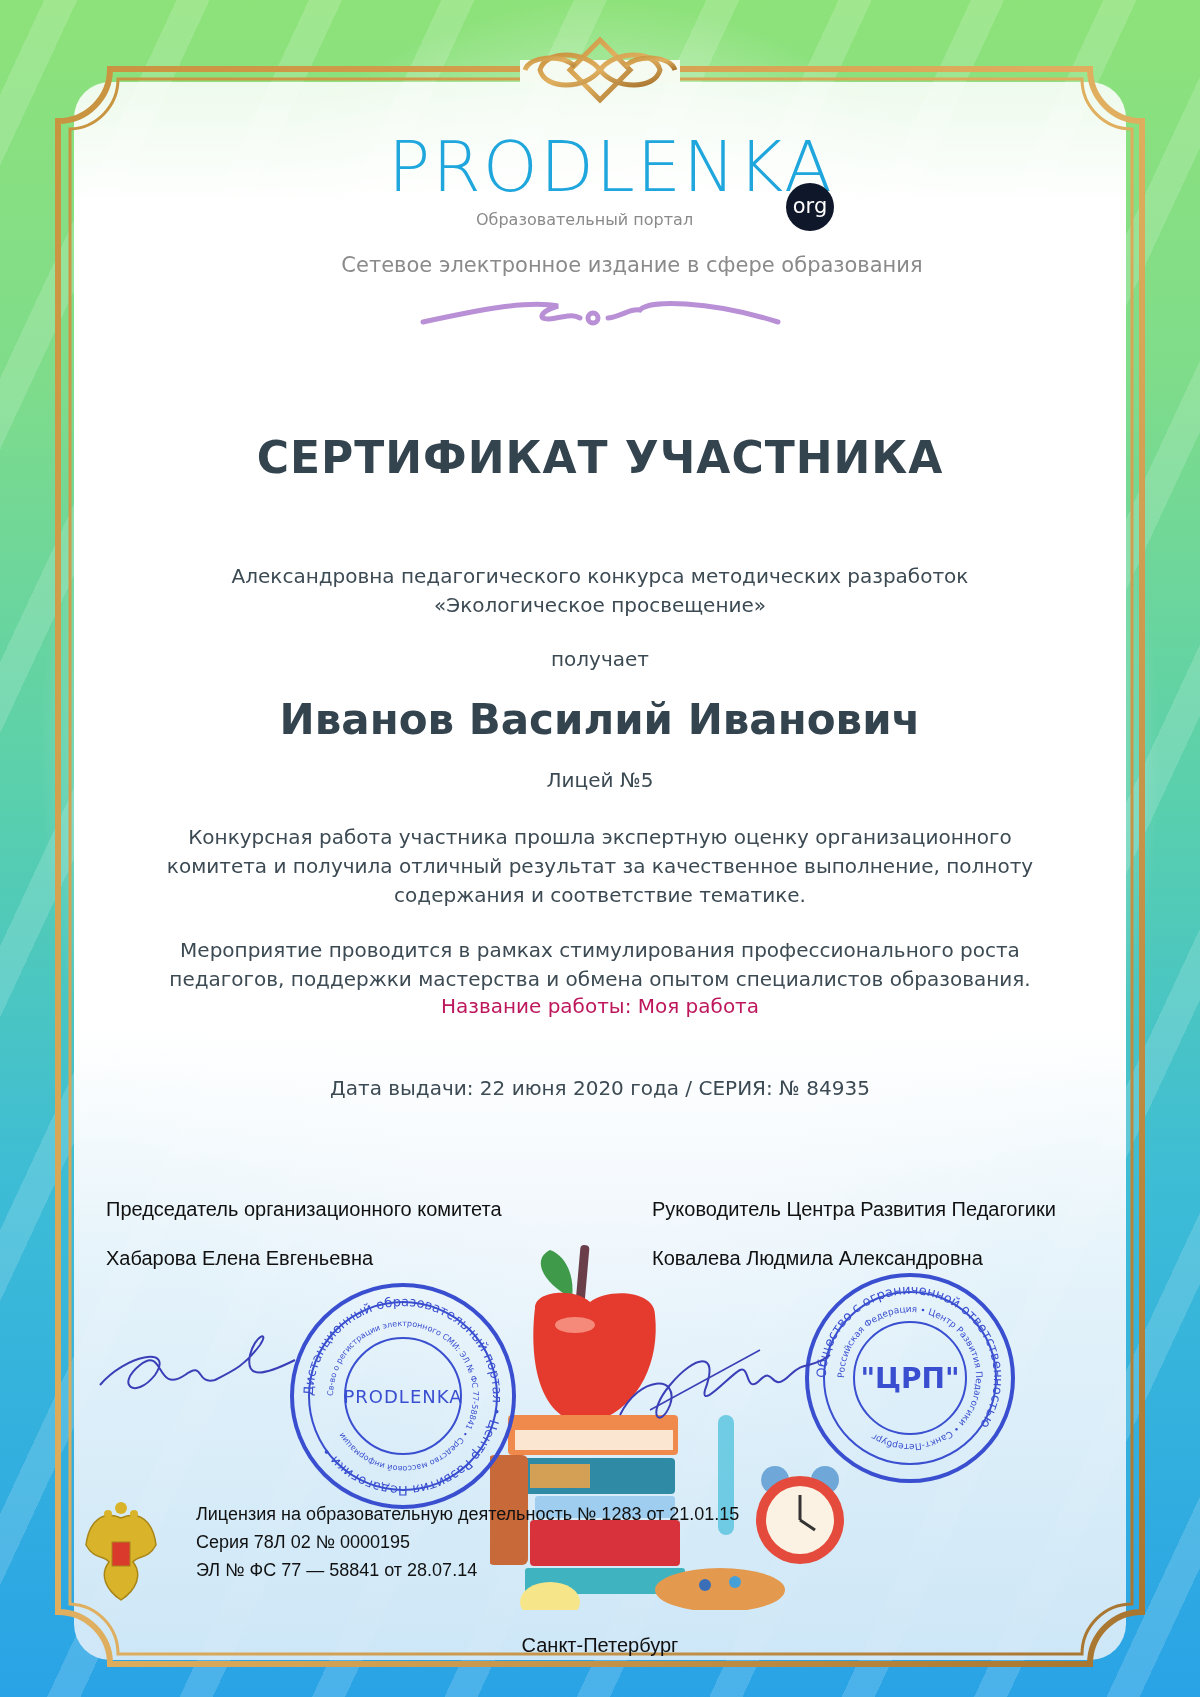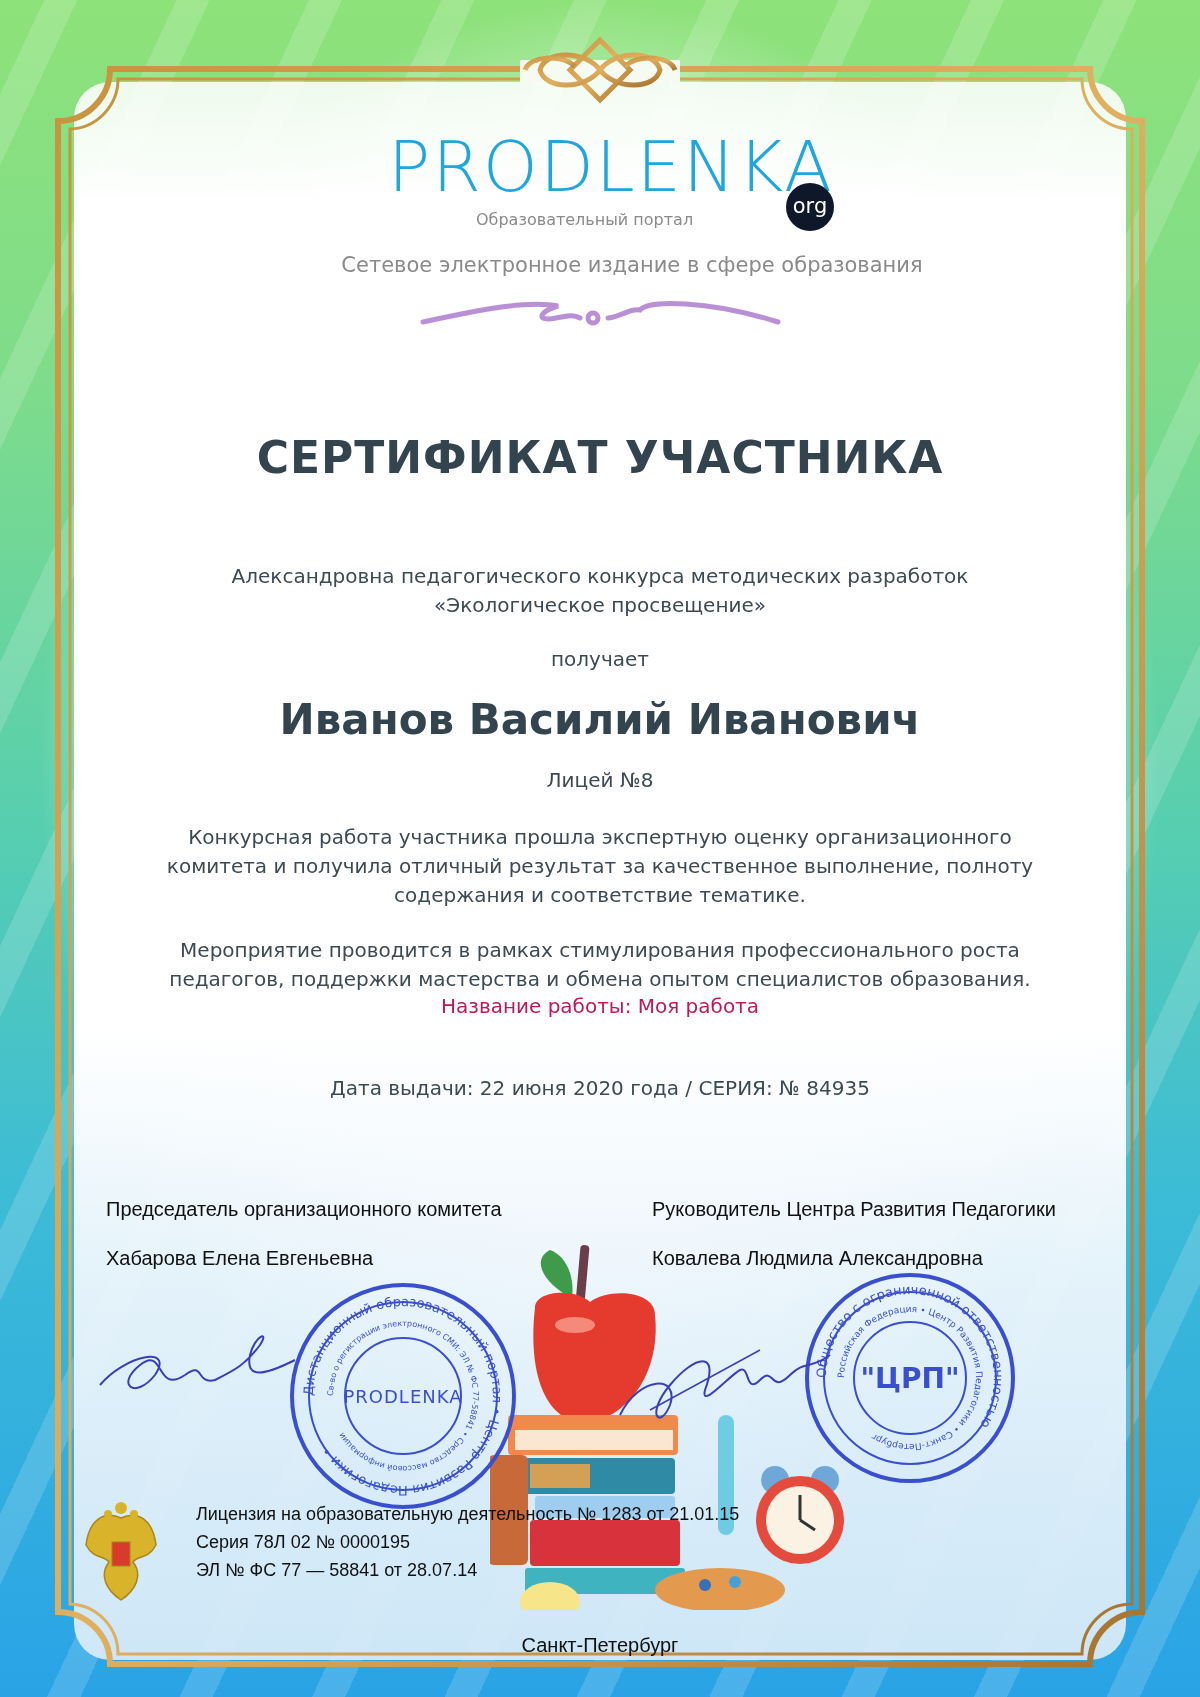--- a/index.html
+++ b/index.html
@@ -82,21 +82,21 @@
   <path d="M5 30 C60 18, 110 8, 140 14 C120 20, 118 30, 138 26 C150 24, 155 22, 162 26 M170 26 a5 5 0 1 0 10 0 a5 5 0 1 0 -10 0 M190 26 C205 24, 212 16, 222 18 C230 8, 290 8, 360 30" fill="none" stroke="#b98fd6" stroke-width="5" stroke-linecap="round"></path>
 </svg>
 
 <div class="center title">СЕРТИФИКАТ УЧАСТНИКА</div>
 <div class="center contest">
   <div>Александровна педагогического конкурса методических разработок</div>
   <div>«Экологическое просвещение»</div>
 </div>
 <div class="center receives">получает</div>
 <div class="center name">Иванов Василий Иванович</div>
-<div class="center school">Лицей №8</div>
+<div class="center school">Лицей №5</div>
 <div class="center p1">Конкурсная работа участника прошла экспертную оценку организационного комитета и получила отличный результат за качественное выполнение, полноту содержания и соответствие тематике.</div>
 <div class="center p2">Мероприятие проводится в рамках стимулирования профессионального роста педагогов, поддержки мастерства и обмена опытом специалистов образования.</div>
 <div class="center work">Название работы: Моя работа</div>
 <div class="center date">Дата выдачи: 22 июня 2020 года / СЕРИЯ: № 84935</div>
 
 <div class="sig-label" style="left:106px;top:1198px">Председатель организационного комитета</div>
 <div class="sig-label" style="left:106px;top:1247px">Хабарова Елена Евгеньевна</div>
 <div class="sig-label" style="left:652px;top:1198px">Руководитель Центра Развития Педагогики</div>
 <div class="sig-label" style="left:652px;top:1247px">Ковалева Людмила Александровна</div>
 

